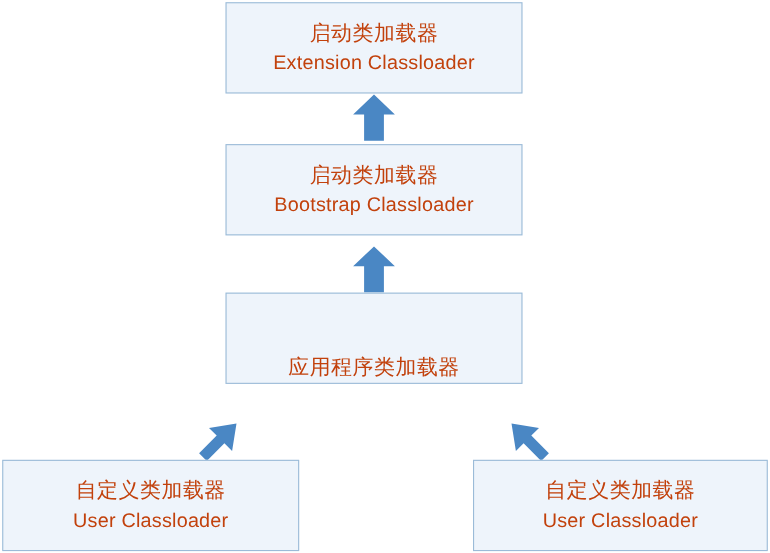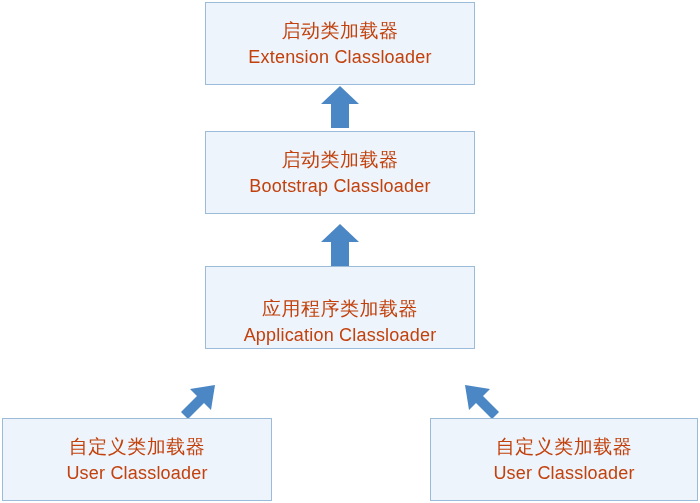--- a/index.html
+++ b/index.html
@@ -105,21 +105,20 @@
     <div class="en">Extension Classloader</div>
   </div>
 
   <div class="node" id="node-extension">
     <div class="cn">启动类加载器</div>
     <div class="en">Bootstrap Classloader</div>
   </div>
 
   <div class="node" id="node-application">
     <div class="cn">应用程序类加载器</div>
-    <div class="en">Application Classloader</div>
   </div>
 
   <div class="node" id="node-user-left">
     <div class="cn">自定义类加载器</div>
     <div class="en">User Classloader</div>
   </div>
 
   <div class="node" id="node-user-right">
     <div class="cn">自定义类加载器</div>
     <div class="en">User Classloader</div>

